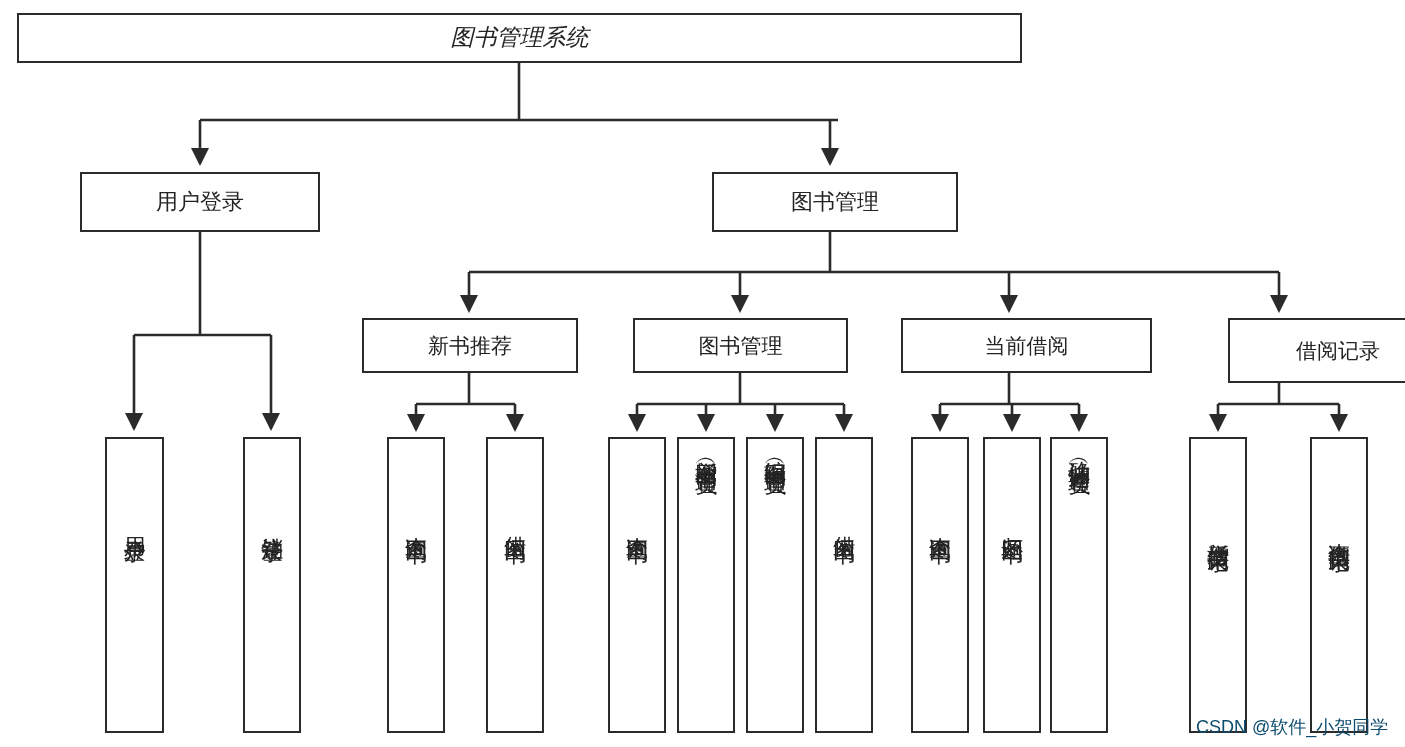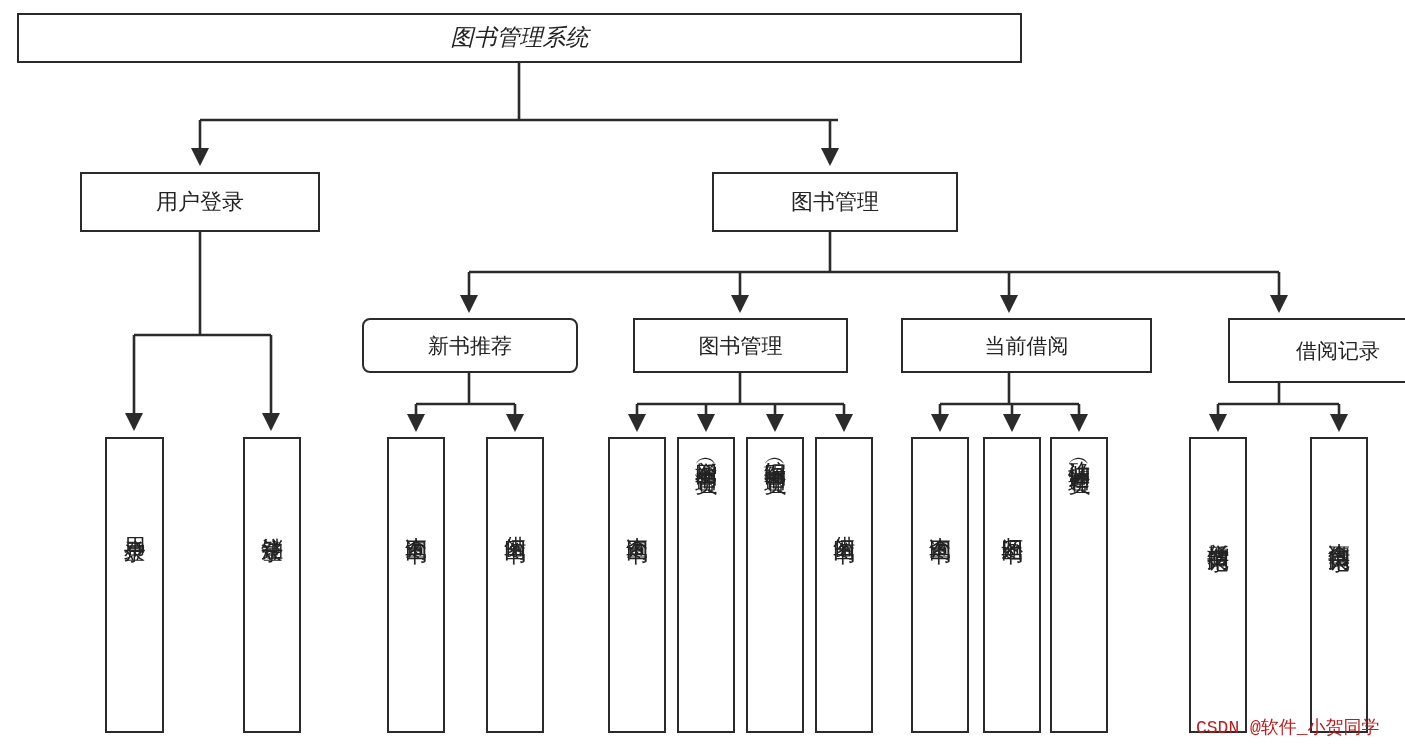--- a/index.html
+++ b/index.html
@@ -60,25 +60,25 @@
     padding-top: 4px;
   }
   .node.leaf.mid-text .node-label {
     padding-top: 80px;
   }
   .node.leaf.low-text .node-label {
     padding-top: 86px;
   }
   .watermark {
     position: absolute;
-    color: #b91c1c;
+    color: #0c4a6e;
     font-size: 18px;
     white-space: nowrap;
     z-index: 5;
-    font-family: Liberation Mono, monospace;
+    font-family: Liberation Sans, sans-serif;
   }
 </style>
 </head>
 <body>
 
 <div id="canvas">
 
   <svg id="edges" viewBox="0 0 1405 747" xmlns="http://www.w3.org/2000/svg">
     <defs>
       <marker id="arrow" viewBox="0 0 12 12" refX="10" refY="6" markerWidth="7" markerHeight="7" orient="auto-start-reverse">
@@ -135,21 +135,21 @@
     <span class="node-label">图书管理系统</span>
   </div>
 
   <div class="node lvl1" style="left:80px; top:172px; width:240px; height:60px;">
     <span class="node-label">用户登录</span>
   </div>
   <div class="node lvl1" style="left:712px; top:172px; width:246px; height:60px;">
     <span class="node-label">图书管理</span>
   </div>
 
-  <div class="node lvl2" style="left:362px; top:318px; width:216px; height:55px;border-radius:8px;">
+  <div class="node lvl2" style="left:362px; top:318px; width:216px; height:55px;">
     <span class="node-label">新书推荐</span>
   </div>
   <div class="node lvl2" style="left:633px; top:318px; width:215px; height:55px;">
     <span class="node-label">图书管理</span>
   </div>
   <div class="node lvl2" style="left:901px; top:318px; width:251px; height:55px;">
     <span class="node-label">当前借阅</span>
   </div>
   <div class="node lvl2" style="left:1228px; top:318px; width:220px; height:65px;">
     <span class="node-label">借阅记录</span>

